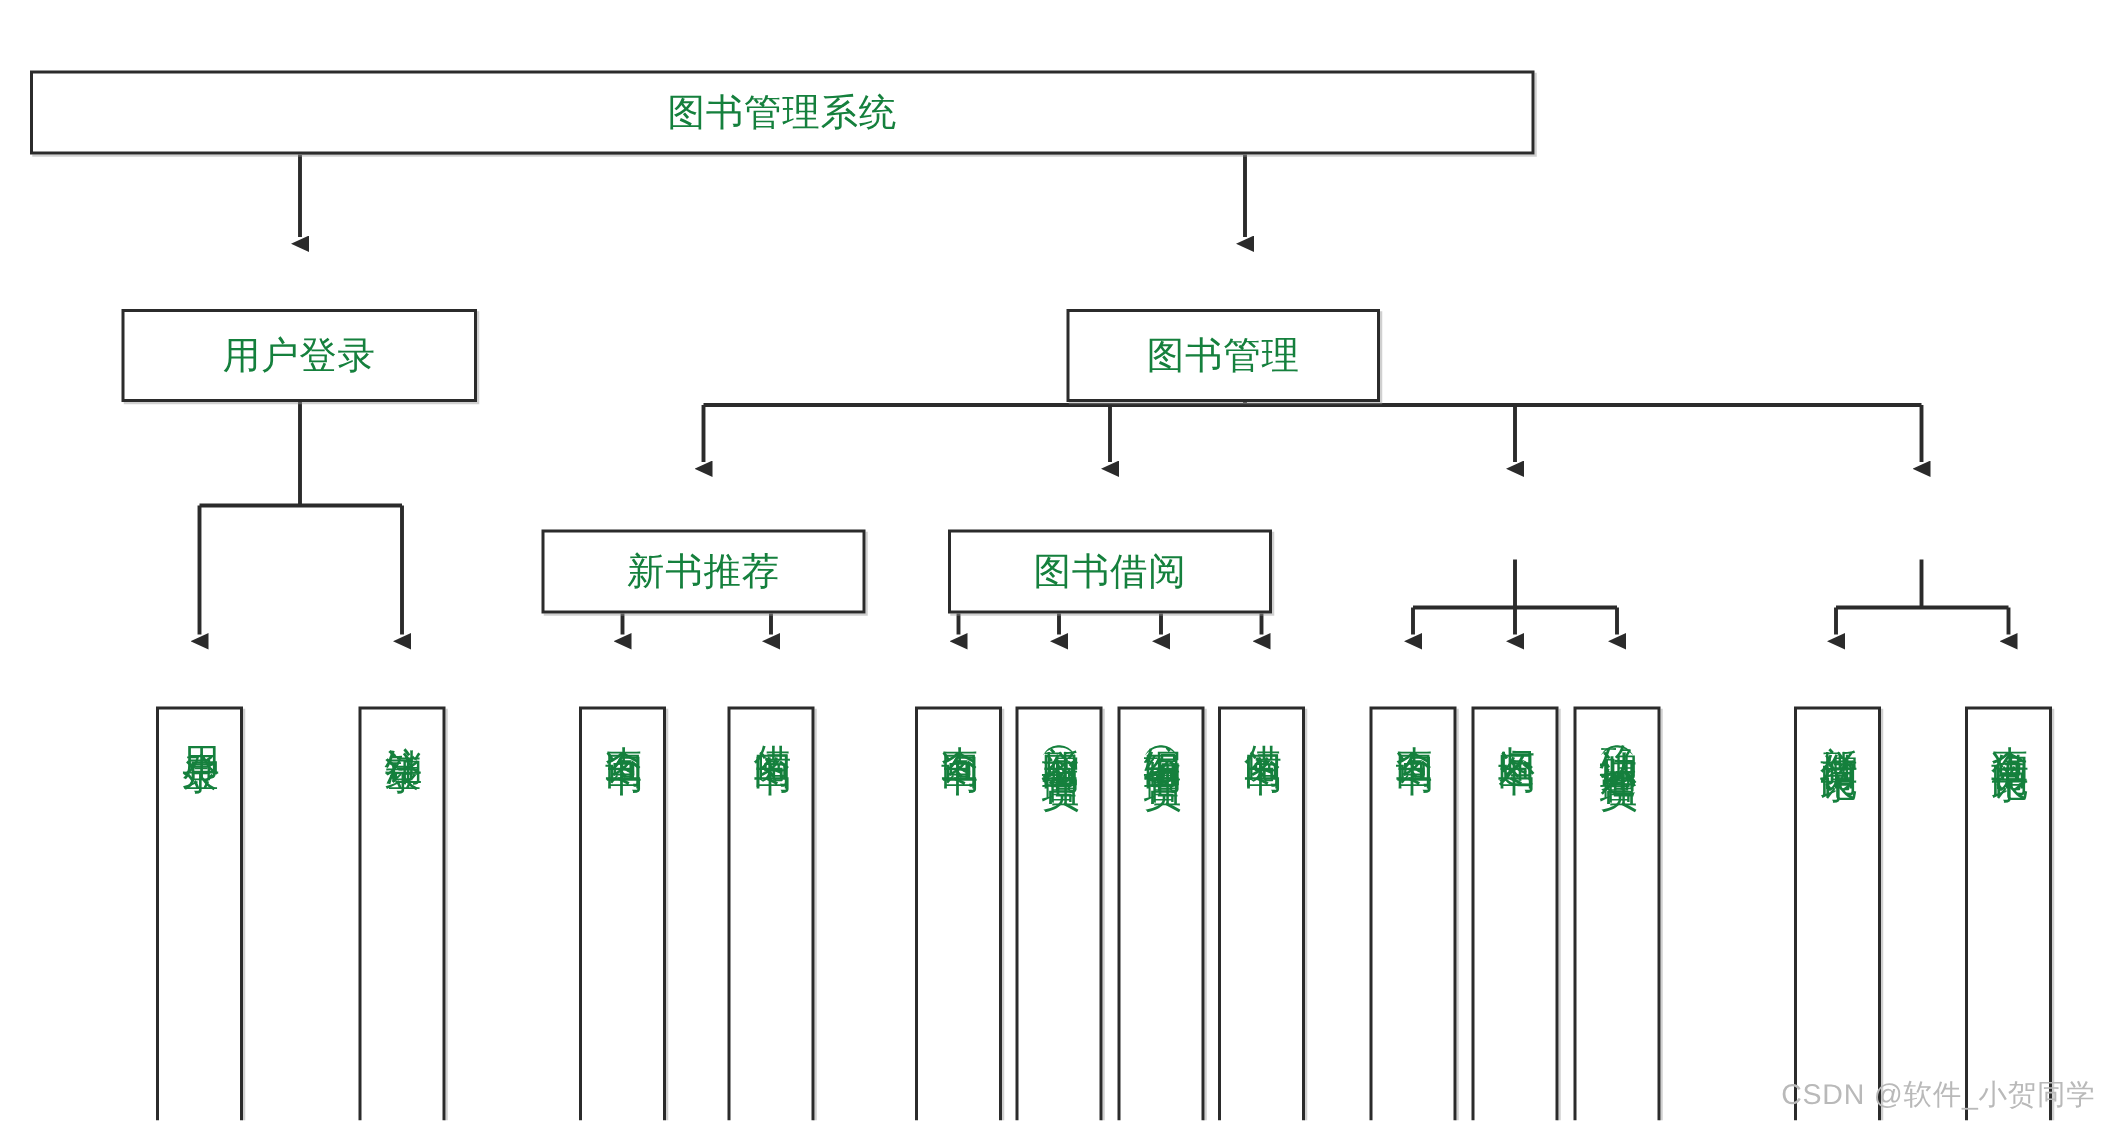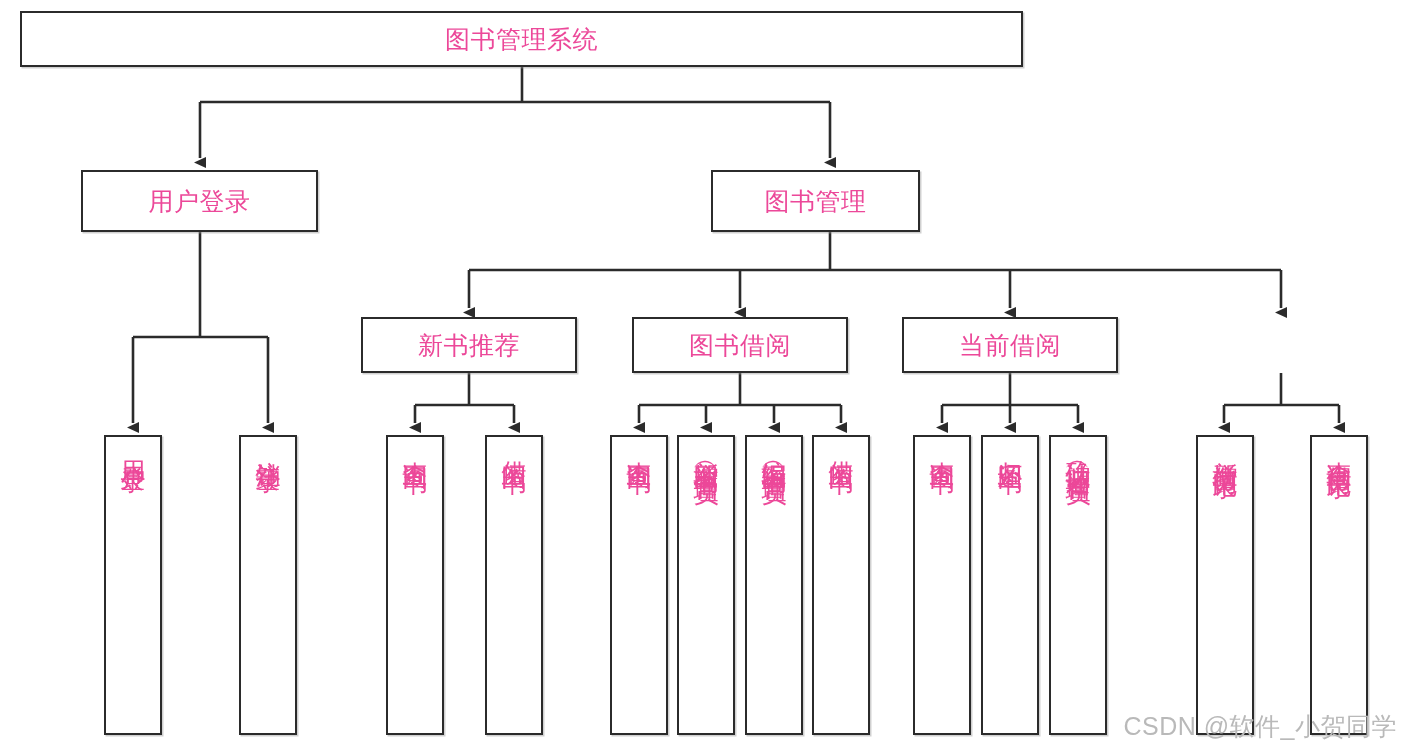--- a/index.html
+++ b/index.html
@@ -26,22 +26,23 @@
     pointer-events: none;
   }
   .node {
     position: absolute;
     box-sizing: border-box;
     border: 2.5px solid #2b2b2b;
     background: #ffffff;
     display: flex;
     align-items: center;
     justify-content: center;
-    color: #ec4899;
+    color: #15803d;
     box-shadow: 1.5px 1.5px 0 rgba(150,150,150,0.45);
+    margin-top: 36px;
   }
   .node .lbl {
     display: block;
     text-align: center;
     line-height: 1.08;
     white-space: nowrap;
   }
   .node.h .lbl {
     font-size: 25px;
     letter-spacing: 0.5px;
@@ -55,21 +56,21 @@
     writing-mode: vertical-rl;
     text-orientation: upright;
     font-size: 25px;
     letter-spacing: 3px;
     line-height: 1;
   }
   #watermark {
     position: absolute;
     right: 8px;
     bottom: 4px;
-    font-size: 25px;
+    font-size: 19px;
     color: #b9b9b9;
     letter-spacing: 0.5px;
     white-space: nowrap;
   }
 </style>
 </head>
 <body>
 
 <div id="canvas">
 
@@ -133,23 +134,20 @@
   <div class="node h" style="left:711px; top:170px; width:209px; height:62px;">
     <span class="lbl">图书管理</span>
   </div>
 
   <div class="node h" style="left:632px; top:317px; width:216px; height:56px;">
     <span class="lbl">图书借阅</span>
   </div>
   <div class="node h" style="left:361px; top:317px; width:216px; height:56px;">
     <span class="lbl">新书推荐</span>
   </div>
-  <div class="node h" style="left:902px; top:317px; width:216px; height:56px;">
-    <span class="lbl">当前借阅</span>
-  </div>
 
   <div class="node v" style="left:104px; top:435px; width:58px; height:300px;">
     <span class="lbl">用户登录</span>
   </div>
   <div class="node v" style="left:239px; top:435px; width:58px; height:300px;">
     <span class="lbl">注销登录</span>
   </div>
 
   <div class="node v" style="left:386px; top:435px; width:58px; height:300px;">
     <span class="lbl">查询图书</span>

